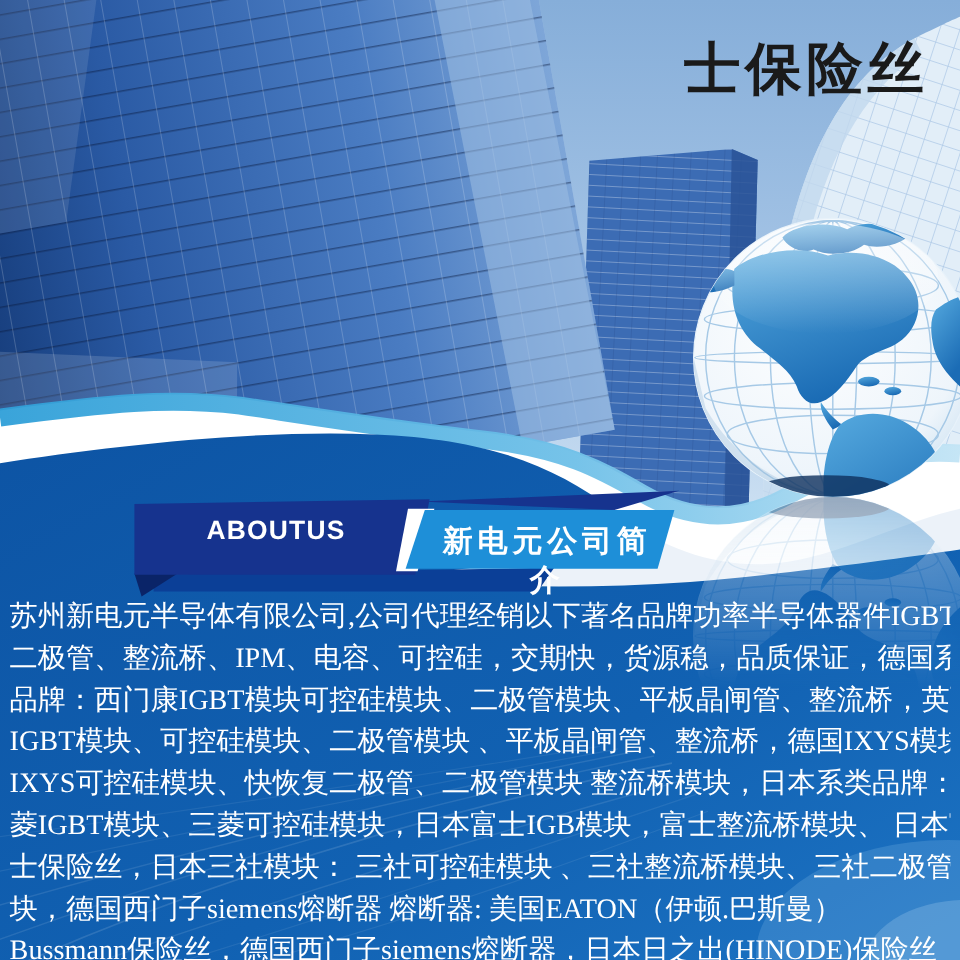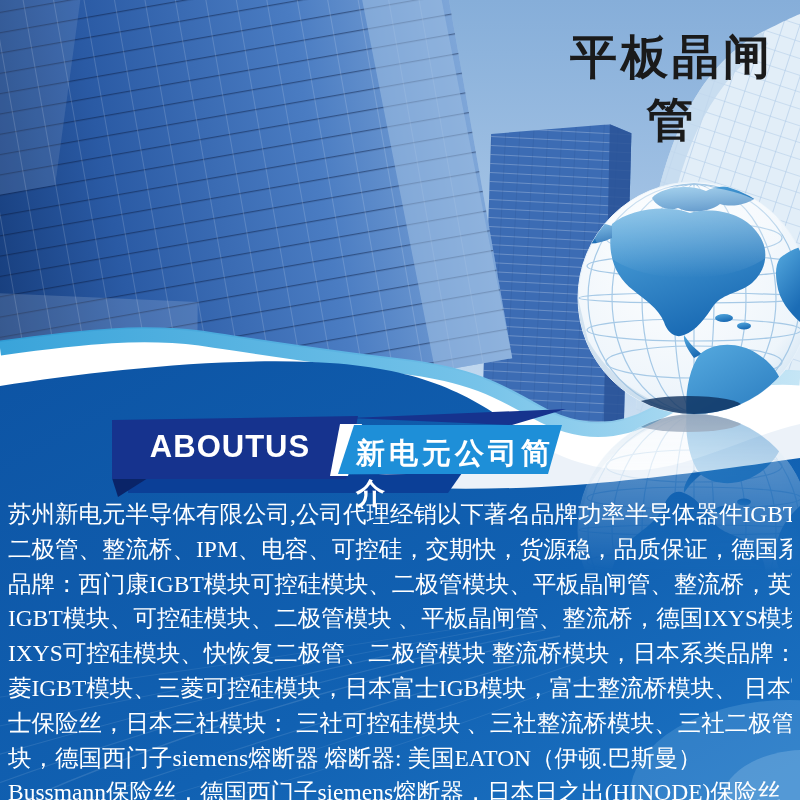--- a/index.html
+++ b/index.html
@@ -9,24 +9,24 @@
   #stage *{box-sizing:border-box;}
   #hero-art{position:absolute;left:0;top:0;width:800px;height:800px;display:block;}
 
   
   .page-title{position:absolute;left:552px;top:26px;width:240px;text-align:center;
     font-family:"Liberation Serif","DejaVu Serif",serif;font-weight:bold;
     font-size:47px;letter-spacing:4px;color:var(--title-color,#1a1a1a);}
 
   
   .banner-en{position:absolute;left:116px;top:429px;width:228px;text-align:center;
-    font-size:31px;font-weight:bold;color:#fff;letter-spacing:1px;
+    font-size:22px;font-weight:bold;color:#fff;letter-spacing:1px;
     font-family:"Liberation Sans","DejaVu Sans",sans-serif;}
-  .banner-zh{position:absolute;left:356px;top:434px;width:200px;
-    font-size:29px;font-weight:bold;color:#fff;letter-spacing:4px;
+  .banner-zh{position:absolute;left:356px;top:434px;width:200px;text-align:center;
+    font-size:25px;font-weight:bold;color:#fff;letter-spacing:4px;
     font-family:"Liberation Serif","DejaVu Serif",serif;}
 
   
   .about-text{position:absolute;left:0;top:497px;width:800px;height:303px;
     overflow:hidden;padding:0 8px;color:#fff;
     font-family:"Liberation Serif","DejaVu Serif",serif;}
   .about-line{height:34.8px;line-height:34.8px;font-size:23.5px;white-space:nowrap;
     text-align:justify;text-align-last:justify;overflow:hidden;}
   .about-line:nth-child(8){text-align-last:left;}
   .about-line:nth-child(9){text-align-last:left;}
@@ -187,21 +187,21 @@
     <g>
       <polygon points="128,479 462,473 448,493 128,493" fill="#0b3f97"></polygon>
       <polygon points="112,478 148,478 118,497" fill="#0a2468"></polygon>
       <polygon points="350,418 566,409 512,425" fill="var(--banner-navy,#16338e)"></polygon>
       <polygon points="112,420 358,416 346,479 112,479" fill="var(--banner-navy,#16338e)"></polygon>
       <polygon points="340,424 362,424 348,476 330,476" fill="#ffffff"></polygon>
       <polygon points="354,425 562,425 548,474 338,474" fill="var(--banner-light,#1e8fd8)"></polygon>
     </g>
   </svg>
 
-  <div class="page-title">平板晶闸管</div>
+  <div class="page-title">士保险丝</div>
 
   <div class="banner-en">ABOUTUS</div>
   <div class="banner-zh">新电元公司简介</div>
 
   <div class="about-text">
     <div class="about-line">苏州新电元半导体有限公司,公司代理经销以下著名品牌功率半导体器件IGBT、</div>
     <div class="about-line">二极管、整流桥、IPM、电容、可控硅，交期快，货源稳，品质保证，德国系类</div>
     <div class="about-line">品牌：西门康IGBT模块可控硅模块、二极管模块、平板晶闸管、整流桥，英飞凌</div>
     <div class="about-line">IGBT模块、可控硅模块、二极管模块 、平板晶闸管、整流桥，德国IXYS模块：</div>
     <div class="about-line">IXYS可控硅模块、快恢复二极管、二极管模块 整流桥模块，日本系类品牌：三</div>

